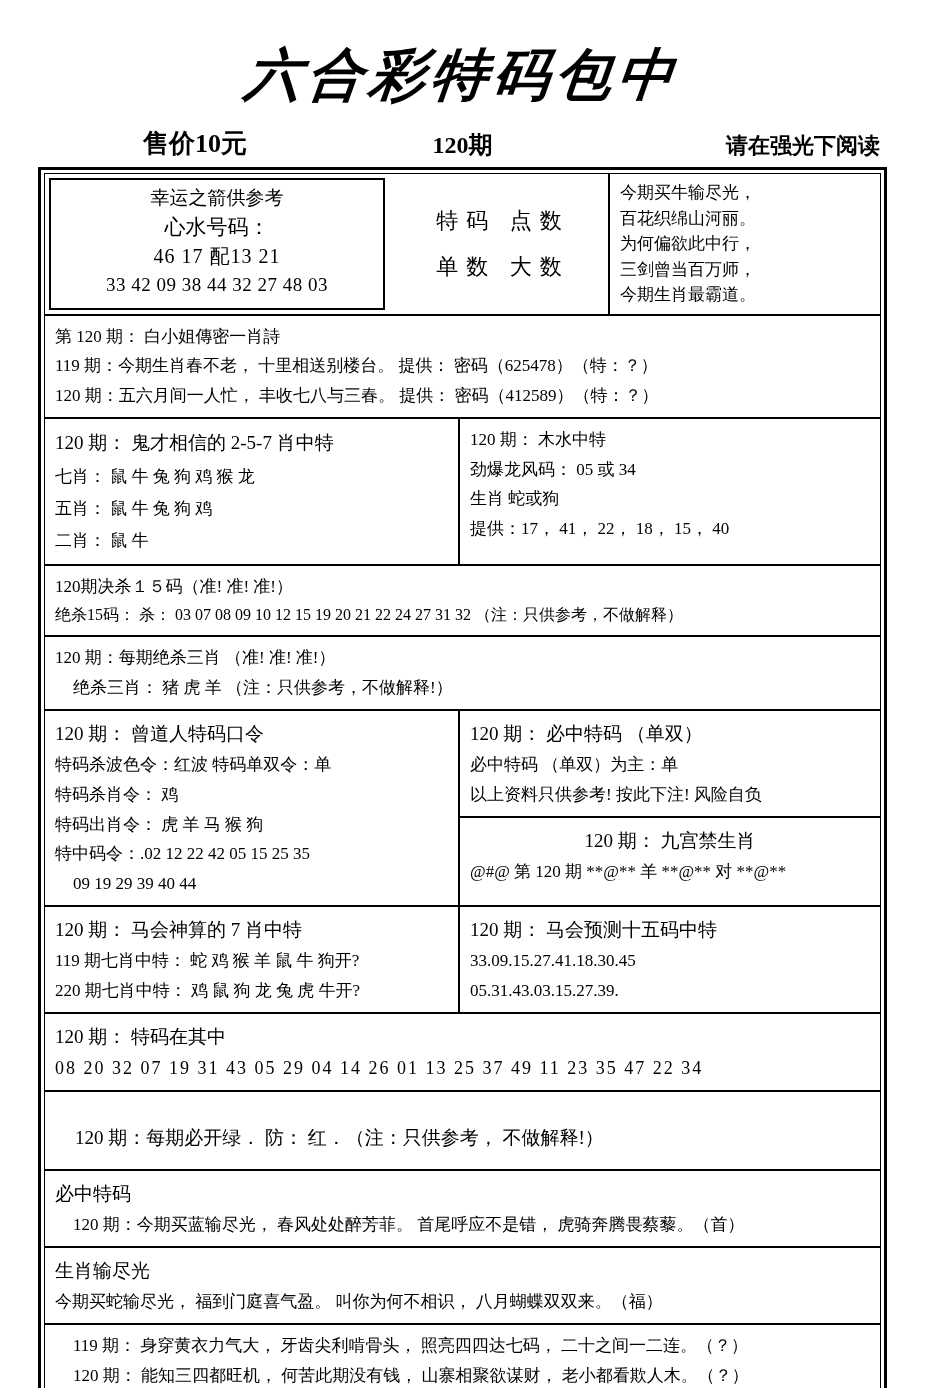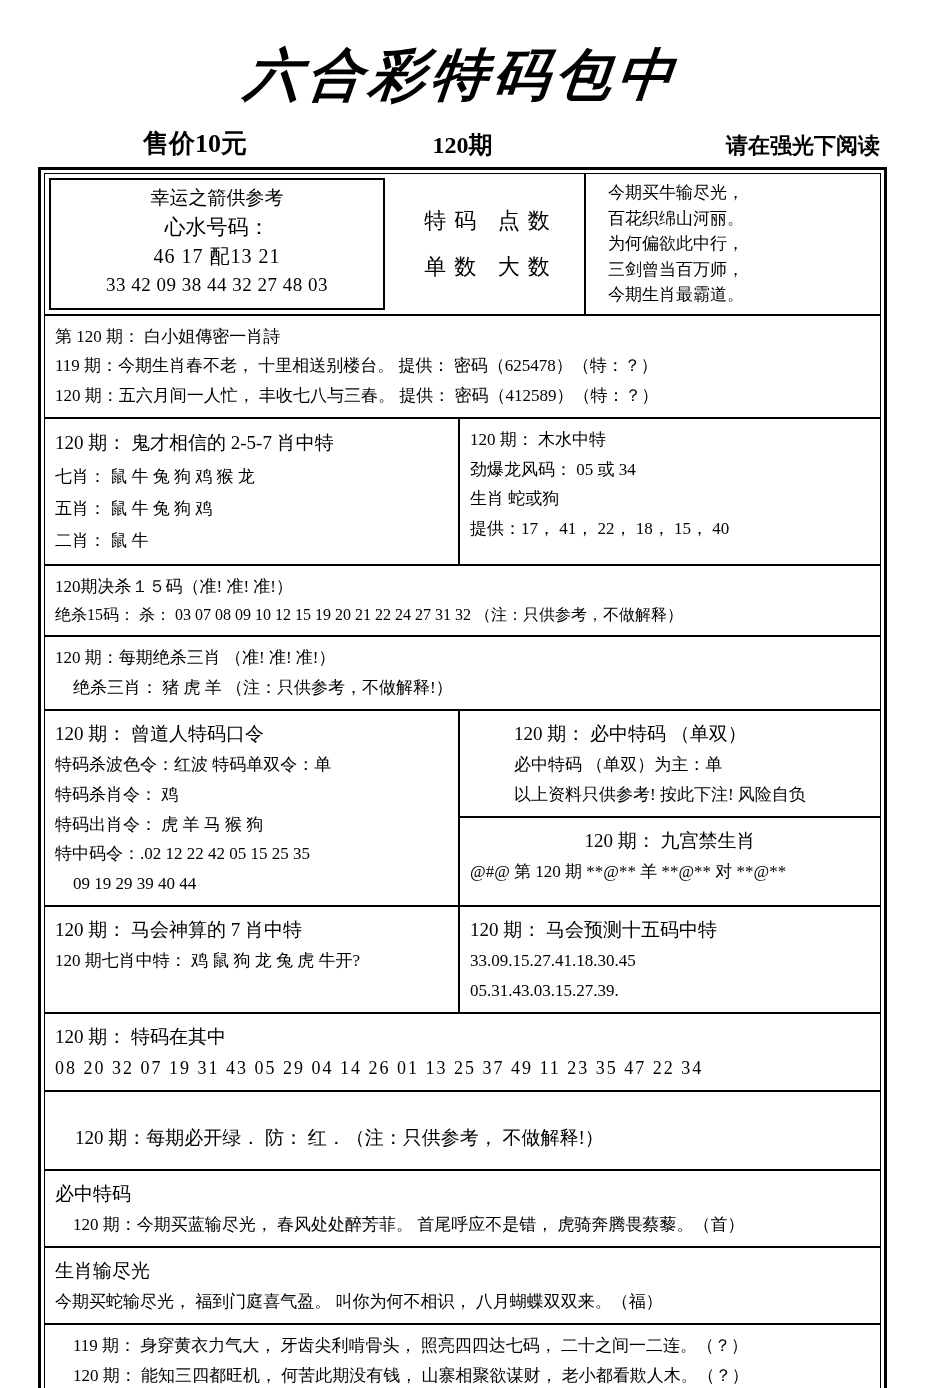--- a/index.html
+++ b/index.html
@@ -44,21 +44,21 @@
     width:320px;border:2px solid #000;margin:4px;padding:4px 6px;
     text-align:center;font-size:19px;line-height:1.45;
   }
   .lucky .l1{font-size:19px;}
   .lucky .l2{font-size:21px;}
   .lucky .l3{font-size:20px;letter-spacing:1px;}
   .lucky .l4{font-size:19px;letter-spacing:0.5px;}
   .mid{flex:1;display:flex;flex-direction:column;justify-content:center;
        align-items:center;font-size:22px;line-height:2.1;}
   .mid span{letter-spacing:8px;margin-left:9px;}
-  .rightpoem{width:250px;border-left:2px solid #000;padding:6px 22px;
+  .rightpoem{width:250px;border-left:2px solid #000;padding:6px 10px;
        font-size:17px;line-height:1.5;text-align:left;}
 
   .small{font-size:16px;}
   .ind{padding-left:18px;}
 
   .two{display:flex;font-family:Liberation Serif, serif;}
   .two .left{flex:1;border-right:2px solid #000;}
   .two .right{width:420px;}
 
   .sec-title{font-size:19px;}
@@ -155,21 +155,21 @@
           <div class="cell lh">
             <div class="sec-title">120 期：  曾道人特码口令</div>
             <div>特码杀波色令：红波  特码单双令：单</div>
             <div>特码杀肖令：  鸡</div>
             <div>特码出肖令：  虎 羊 马 猴 狗</div>
             <div>特中码令：.02  12  22  42  05  15  25  35</div>
             <div class="ind">09  19  29  39  40  44</div>
           </div>
         </div>
         <div class="right">
-          <div style="border-bottom:2px solid #000;padding-left:44px;">
+          <div style="border-bottom:2px solid #000;">
             <div class="cell lh">
               <div class="sec-title">120 期：  必中特码 （单双）</div>
               <div>必中特码 （单双）为主：单</div>
               <div>以上资料只供参考! 按此下注! 风险自负</div>
             </div>
           </div>
           <div>
             <div class="cell lh">
               <div class="sec-title centerline">120 期：  九宫禁生肖</div>
               <div>@#@ 第 120 期 **@** 羊 **@** 对 **@**</div>
@@ -177,21 +177,22 @@
           </div>
         </div>
       </div>
     </div>
 
     <div class="row">
       <div class="two">
         <div class="left">
           <div class="cell lh">
             <div class="sec-title">120 期：  马会神算的 7 肖中特</div>
-            <div>120 期七肖中特： 鸡  鼠  狗  龙  兔  虎  牛开?</div>
+            <div>119 期七肖中特： 蛇  鸡  猴  羊  鼠  牛  狗开?</div>
+            <div>220 期七肖中特： 鸡  鼠  狗  龙  兔  虎  牛开?</div>
           </div>
         </div>
         <div class="right">
           <div class="cell lh">
             <div class="sec-title">120 期：  马会预测十五码中特</div>
             <div>33.09.15.27.41.18.30.45</div>
             <div>05.31.43.03.15.27.39.</div>
           </div>
         </div>
       </div>

